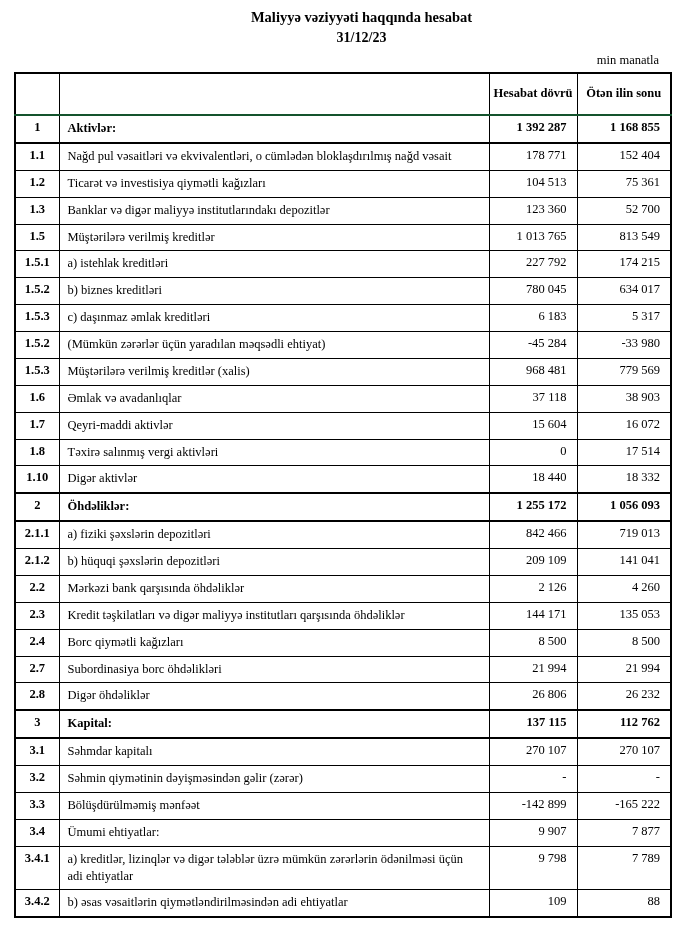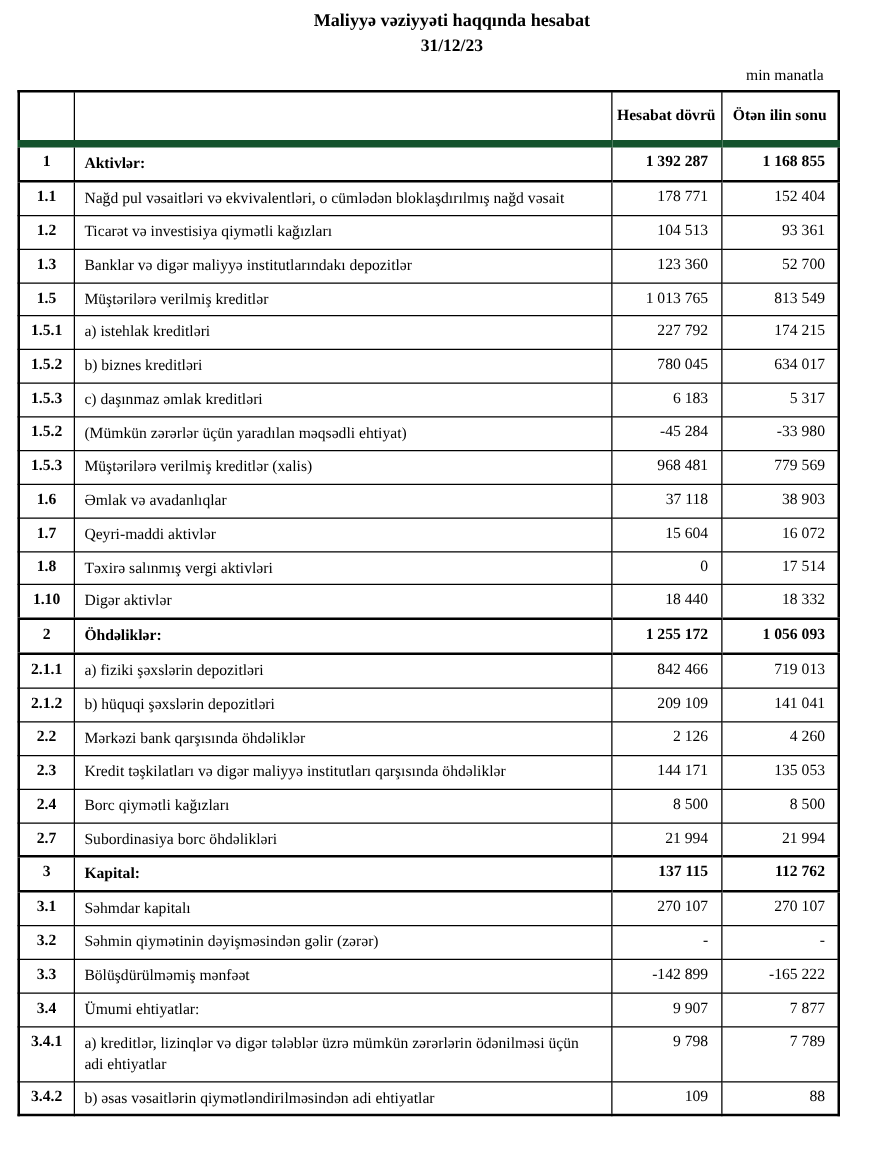--- a/index.html
+++ b/index.html
@@ -38,21 +38,21 @@
     table-layout: fixed;
     font-size: 12.5px;
   }
   .fin-table th, .fin-table td {
     border: 1px solid #000;
     vertical-align: top;
     padding: 4px 6px;
   }
   
   .fin-table { border: 2px solid #000; }
-  .fin-table thead th { border-bottom: 6px solid #14532d; }
+  .fin-table thead th { border-bottom: 2px solid #14532d; }
 
   .fin-table thead th {
     font-weight: bold;
     text-align: center;
     vertical-align: middle;
     height: 42px;
     line-height: 1.25;
     padding: 3px 4px;
   }
 
@@ -116,21 +116,21 @@
         <tr>
           <td class="num">1.1</td>
           <td class="label">Nağd pul vəsaitləri və ekvivalentləri, o cümlədən bloklaşdırılmış nağd vəsait</td>
           <td class="val">178 771</td>
           <td class="val">152 404</td>
         </tr>
         <tr>
           <td class="num">1.2</td>
           <td class="label">Ticarət və investisiya qiymətli kağızları</td>
           <td class="val">104 513</td>
-          <td class="val">93 361</td>
+          <td class="val">75 361</td>
         </tr>
         <tr>
           <td class="num">1.3</td>
           <td class="label">Banklar və digər maliyyə institutlarındakı depozitlər</td>
           <td class="val">123 360</td>
           <td class="val">52 700</td>
         </tr>
         <tr>
           <td class="num">1.5</td>
           <td class="label">Müştərilərə verilmiş kreditlər</td>
@@ -226,20 +226,26 @@
           <td class="label">Borc qiymətli kağızları</td>
           <td class="val">8 500</td>
           <td class="val">8 500</td>
         </tr>
         <tr>
           <td class="num">2.7</td>
           <td class="label">Subordinasiya borc öhdəlikləri</td>
           <td class="val">21 994</td>
           <td class="val">21 994</td>
         </tr>
+        <tr>
+          <td class="num">2.8</td>
+          <td class="label">Digər öhdəliklər</td>
+          <td class="val">26 806</td>
+          <td class="val">26 232</td>
+        </tr>
         <tr class="section">
           <td class="num">3</td>
           <td class="label">Kapital:</td>
           <td class="val">137 115</td>
           <td class="val">112 762</td>
         </tr>
         <tr>
           <td class="num">3.1</td>
           <td class="label">Səhmdar kapitalı</td>
           <td class="val">270 107</td>

